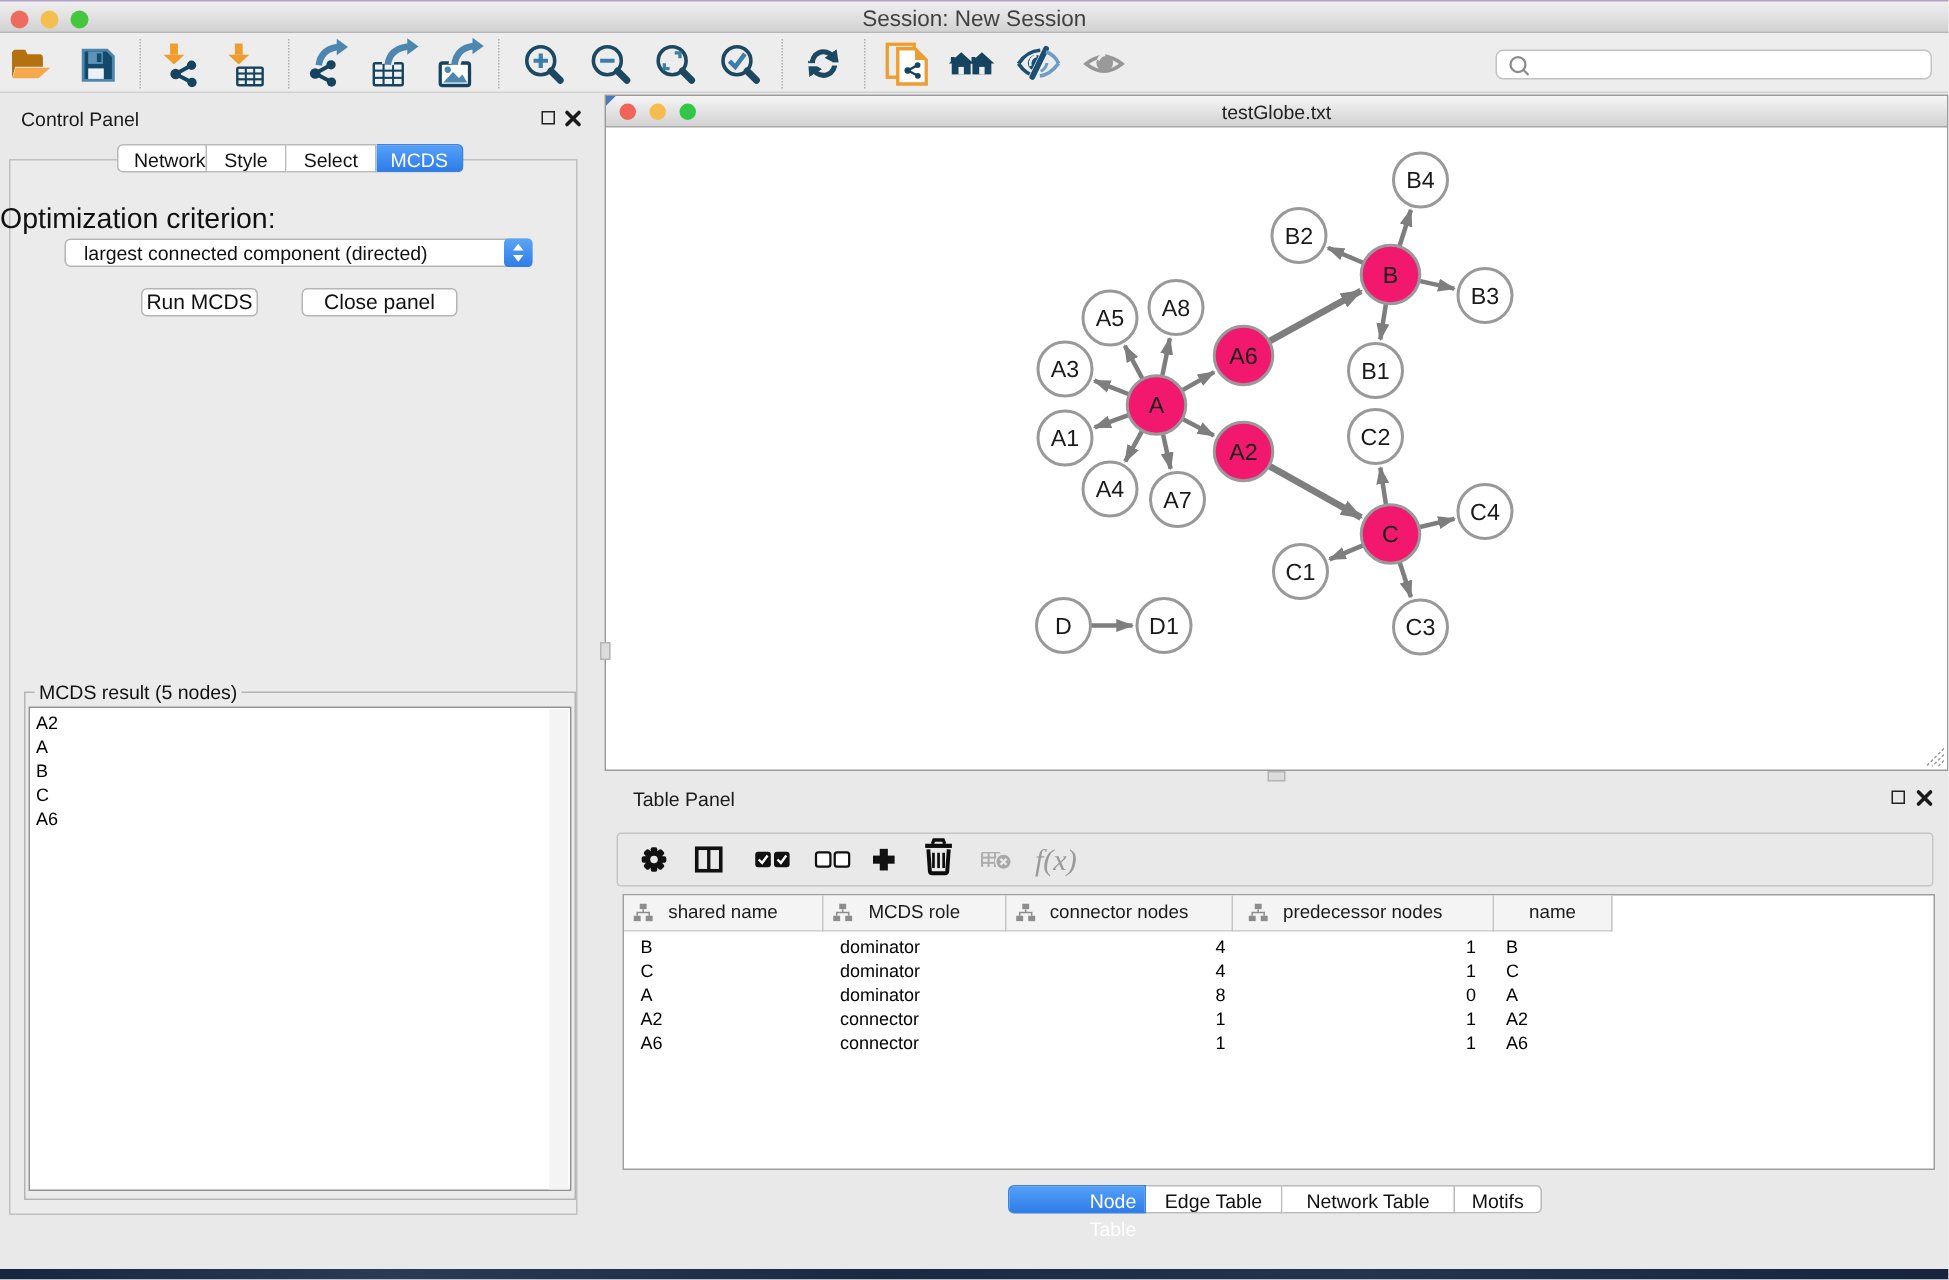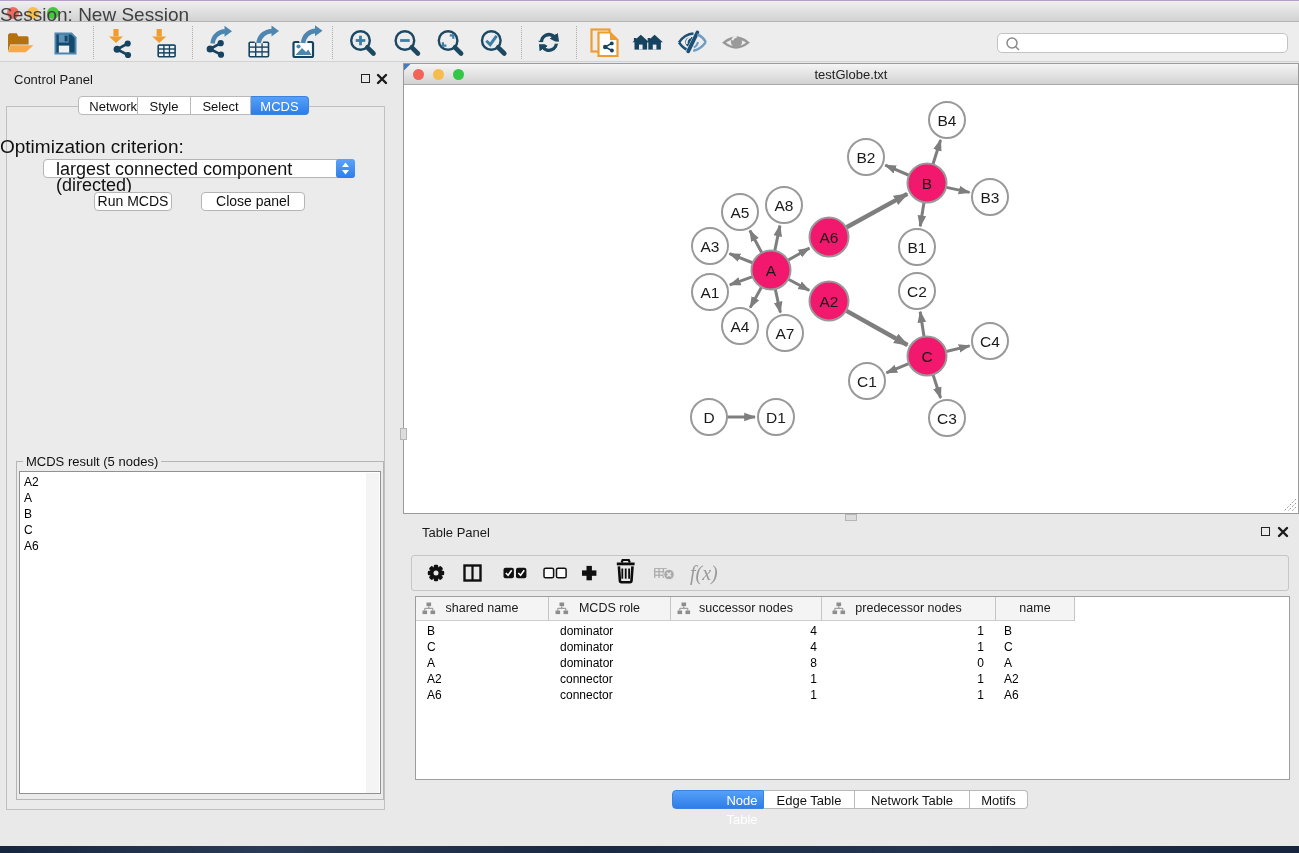--- a/index.html
+++ b/index.html
@@ -4,43 +4,43 @@
 <style>
   html,body{margin:0;padding:0;}
   #app{position:relative;width:1299px;height:853px;background:#e9e9e9;
        font-family:"Liberation Sans",sans-serif;overflow:hidden;}
   .abs{position:absolute;}
   
   #titlebar{left:0;top:0;width:1299px;height:22px;
     background:linear-gradient(#efefef 0%,#dbdbdb 70%,#d2d2d2 100%);
     border-top:1px solid #b49fc8;border-bottom:1px solid #b6b4b6;box-sizing:border-box;}
   .light{position:absolute;top:6px;width:12px;height:12px;border-radius:50%;}
-  #title-text{position:absolute;top:3px;left:0;width:100%;text-align:left;
-    font-size:19px;color:#404040;}
+  #title-text{position:absolute;top:3px;left:0;width:100%;text-align:center;
+    font-size:15px;color:#404040;}
   
   #toolbar{left:0;top:22px;width:1299px;height:40px;background:#ededed;
     border-bottom:1px solid #d2d2d2;box-sizing:border-box;}
   .sep{position:absolute;top:4px;width:0px;height:33px;border-left:1px dotted #adadad;}
   #searchbox{position:absolute;left:997px;top:11px;width:291px;height:20px;background:#fff;
     border:1px solid #c3c3c3;border-radius:5px;box-sizing:border-box;}
   
   #cp-title{left:14px;top:72px;font-size:13px;color:#1a1a1a;}
   .wbtn-sq{position:absolute;width:9px;height:9px;border:1.6px solid #222;box-sizing:border-box;}
   .tabrow{position:absolute;display:flex;}
   .tab{height:19px;line-height:19px;font-size:13px;color:#111;text-align:center;
     background:#fff;border:1px solid #b9b9b9;border-left:none;box-sizing:border-box;}
   .tab.first{border-left:1px solid #b9b9b9;border-radius:4px 0 0 4px;}
   .tab.last{border-radius:0 4px 4px 0;}
   .tab.sel{background:linear-gradient(#55a0f8,#2e7de8);color:#fff;border-color:#3d82e0;}
   #cp-box{left:6px;top:106px;width:379px;height:704px;border:1px solid #c0c0c0;
     background:#ebebeb;box-sizing:border-box;}
   #opt-label{left:0px;top:136px;width:391px;text-align:left;font-size:19px;color:#111;}
   #dropdown{left:43px;top:159px;width:312px;height:19px;background:#fff;
     border:1px solid #b5b5b5;border-radius:4px;box-sizing:border-box;}
-  #dd-text{position:absolute;left:12px;top:0.5px;font-size:18px;color:#111;line-height:16px;}
+  #dd-text{position:absolute;left:12px;top:0.5px;font-size:13px;color:#111;line-height:16px;}
   #dd-btn{position:absolute;right:-1px;top:-1px;width:19px;height:19px;border-radius:3px;
     background:linear-gradient(#5ba4f9,#2e7de8);}
   .btn{position:absolute;height:19px;background:#fff;border:1px solid #b5b5b5;border-radius:4px;
     box-sizing:border-box;font-size:14px;color:#111;text-align:center;line-height:17px;}
   
   #fs{left:16px;top:461px;width:368px;height:339px;border:1px solid #b5b5b5;box-sizing:border-box;}
   #fs-legend{position:absolute;left:6px;top:-8px;background:#ebebeb;padding:0 3px;
     font-size:13px;color:#111;}
   #fs-list{position:absolute;left:2px;top:9px;width:362px;height:323px;background:#fff;
     border:1px solid #919191;box-sizing:border-box;}
@@ -442,21 +442,21 @@
             <rect x="4.5" y="0.5" width="4.6" height="3.6"></rect>
             <rect x="0.5" y="8.5" width="4.6" height="3.6"></rect>
             <rect x="8.5" y="8.5" width="4.6" height="3.6"></rect>
           </g>
           <g stroke="#8d8d8d" stroke-width="1">
             <path d="M6.8,4.1 V6.3 M2.8,8.5 V6.3 H10.8 V8.5" fill="none"></path>
           </g>
         </svg>
       <div class="hcell" style="left:0;width:133px;">shared name</div>
       <div class="hcell" style="left:133px;width:122px;">MCDS role</div>
-      <div class="hcell" style="left:255px;width:151px;">successor nodes</div>
+      <div class="hcell" style="left:255px;width:151px;">connector nodes</div>
       <div class="hcell" style="left:406px;width:174px;">predecessor nodes</div>
       <div class="hcell" style="left:580px;width:79px;">name</div>
     </div>
     <div class="trow" style="left:11px;top:26px;">B</div>
       <div class="trow" style="left:144px;top:26px;">dominator</div>
       <div class="trow" style="left:255px;top:26px;width:146px;text-align:right;">4</div>
       <div class="trow" style="left:406px;top:26px;width:162px;text-align:right;">1</div>
       <div class="trow" style="left:588px;top:26px;">B</div>
       <div class="trow" style="left:11px;top:42px;">C</div>
       <div class="trow" style="left:144px;top:42px;">dominator</div>

